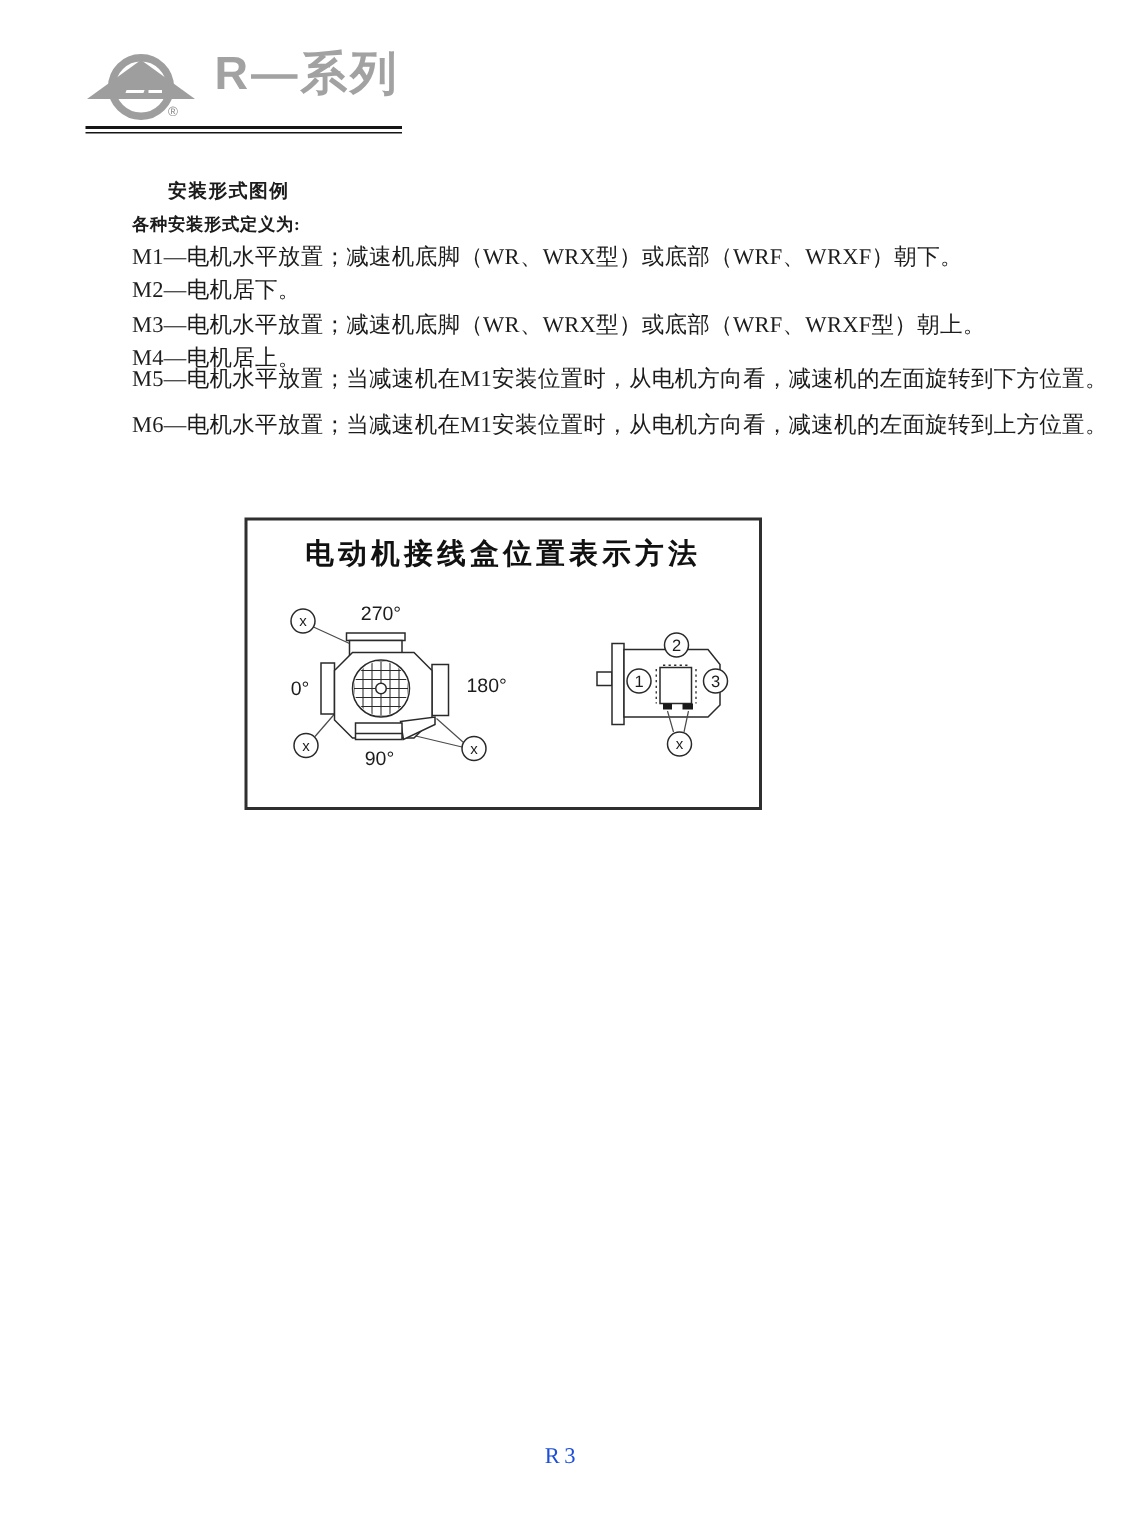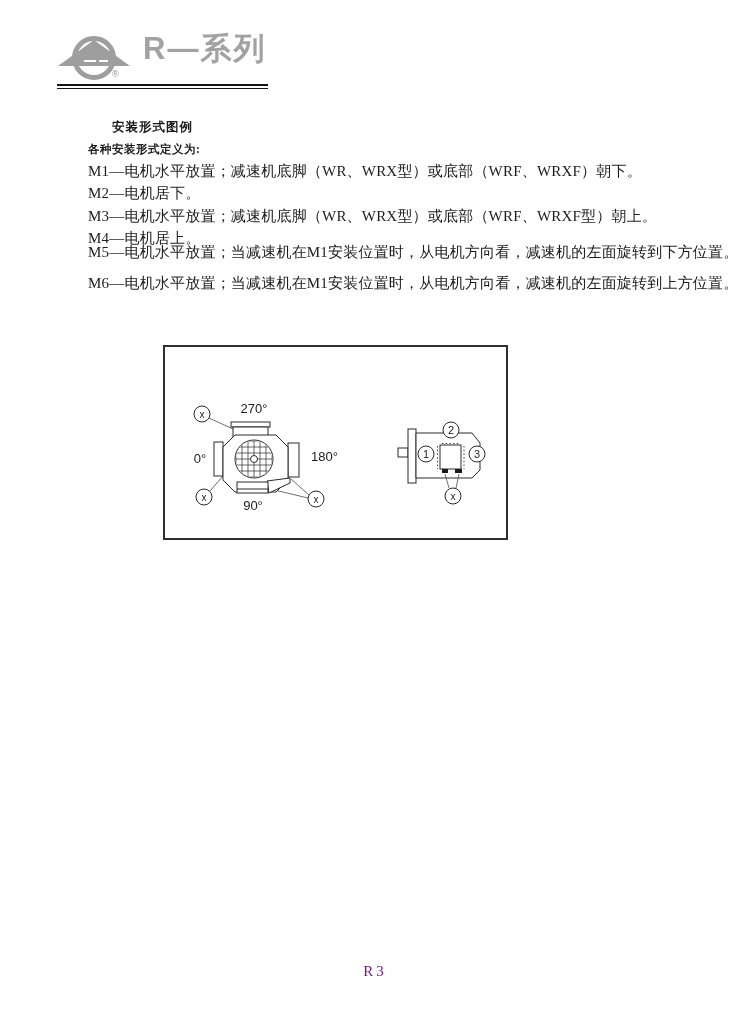--- a/index.html
+++ b/index.html
@@ -52,21 +52,21 @@
   .diagram-title {
     position:absolute; left:0; top:9px; width:100%; text-align:center;
     font-size:19px; font-weight:bold; letter-spacing:3px; color:#111;
     font-family:"Liberation Sans", sans-serif;
   }
   .diagram-svg { position:absolute; left:0; top:0; }
 
   
   .page-number {
     position:absolute; left:0; top:963px; width:750px; text-align:center;
-    font-size:15px; letter-spacing:3px; color:#701a75;
+    font-size:15px; letter-spacing:3px; color:#1d4ed8;
   }
 
   svg text.angle {
     font-family:"Liberation Sans", sans-serif; font-size:13px; fill:#1c1c1c;
   }
   svg text.badge {
     font-family:"Liberation Sans", sans-serif; font-size:11px; fill:#1c1c1c;
   }
   svg text.marker {
     font-family:"Liberation Sans", sans-serif; font-size:10px; fill:#1c1c1c;
@@ -189,17 +189,18 @@
           <text class="badge" x="261" y="111" text-anchor="middle">1</text>
           <text class="badge" x="286" y="87" text-anchor="middle">2</text>
           <text class="badge" x="312" y="111" text-anchor="middle">3</text>
         </g>
 
         <circle cx="288" cy="149" r="8"></circle>
         <text class="marker" x="288" y="152.5" text-anchor="middle" fill="#1c1c1c" stroke="none">x</text>
       </g>
     </svg>
 
+    <div class="diagram-title">电动机接线盒位置表示方法</div>
   </div>
 
   <div class="page-number">R3</div>
 
 </div>
 
 </body></html>

